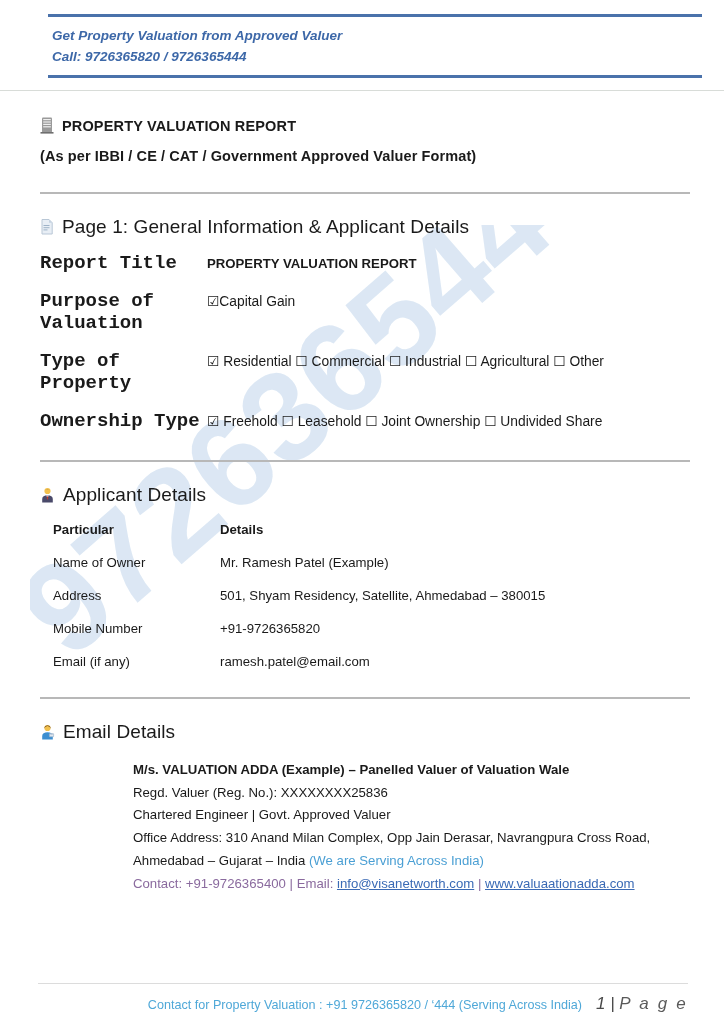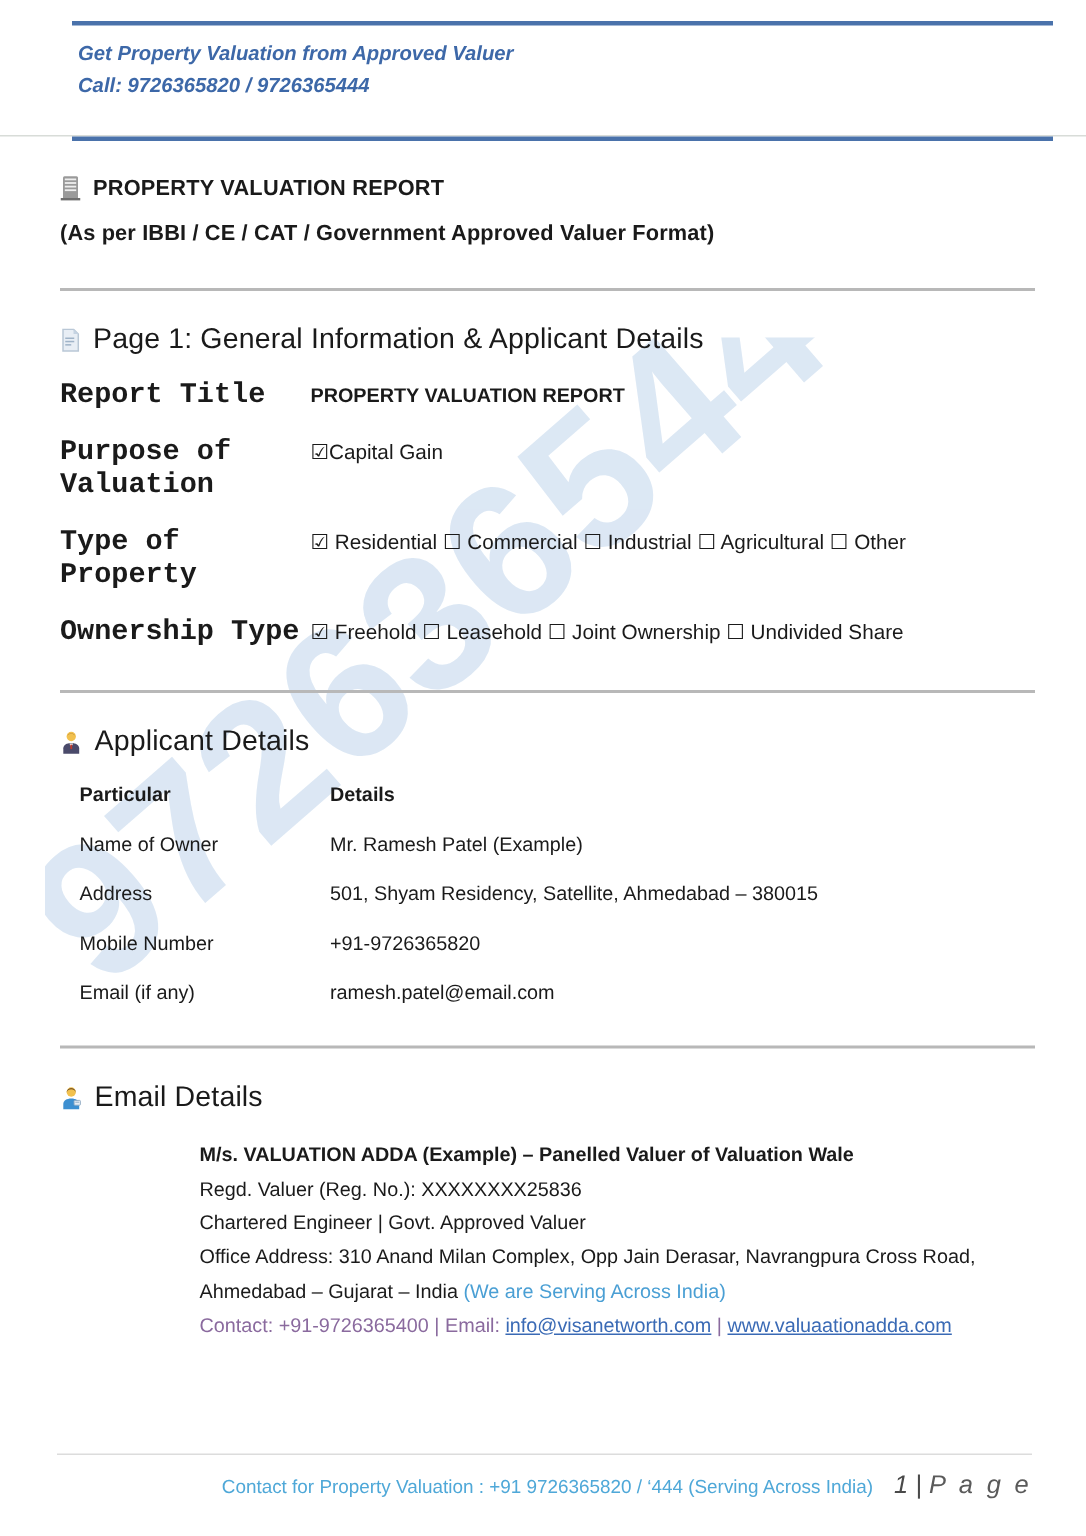--- a/index.html
+++ b/index.html
@@ -78,21 +78,21 @@
   }
   .logo-reg {
     font-size: 12px;
     vertical-align: super;
   }
   .tagline-box {
     flex: 1;
     margin-left: 8px;
     border-top: 3px solid #4a72ab;
     border-bottom: 3px solid #4a72ab;
-    padding: 9px 0 23px 4px;
+    padding: 9px 0 7px 4px;
     margin-top: 2px;
   }
   .tagline-line {
     font-size: 13.5px;
     font-style: italic;
     font-weight: bold;
     color: #3d68a8;
     line-height: 1.55;
     white-space: nowrap;
   }
@@ -210,21 +210,21 @@
     color: #3a6ab5;
     text-decoration: underline;
   }
   .sep { color: #8a6a9e; }
 
   
   .footer-wrap {
     position: absolute;
     left: 0;
     right: 0;
-    bottom: 24px;
+    bottom: 10px;
     z-index: 3;
   }
   .footer-rule {
     height: 1px;
     background: #dcdcdc;
     margin: 0 36px 0 38px;
   }
   .footer-row {
     display: flex;
     align-items: baseline;

